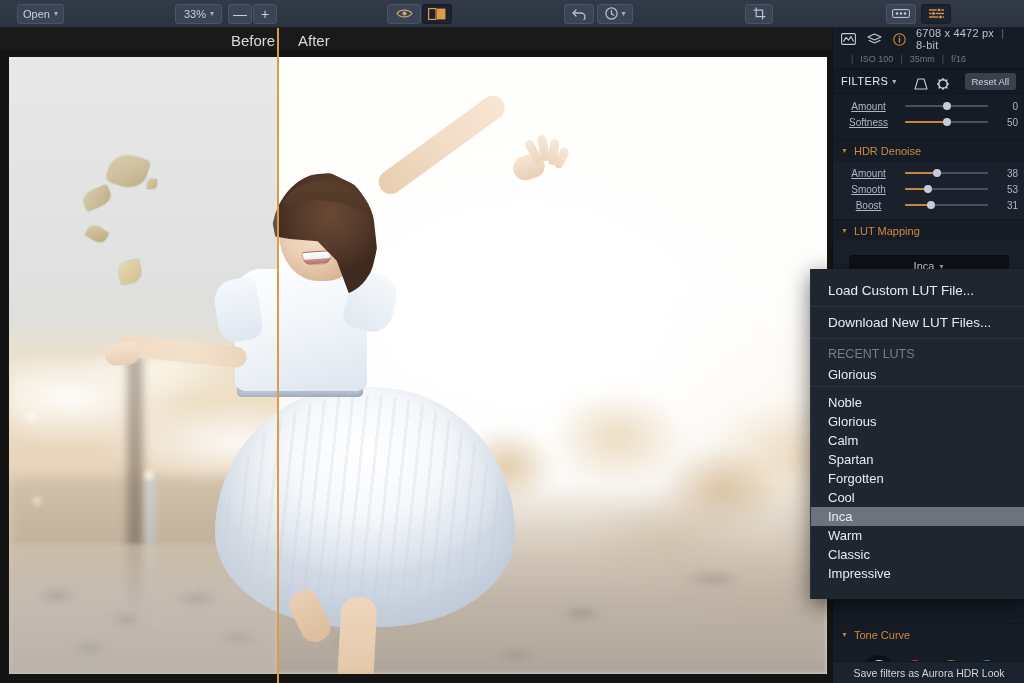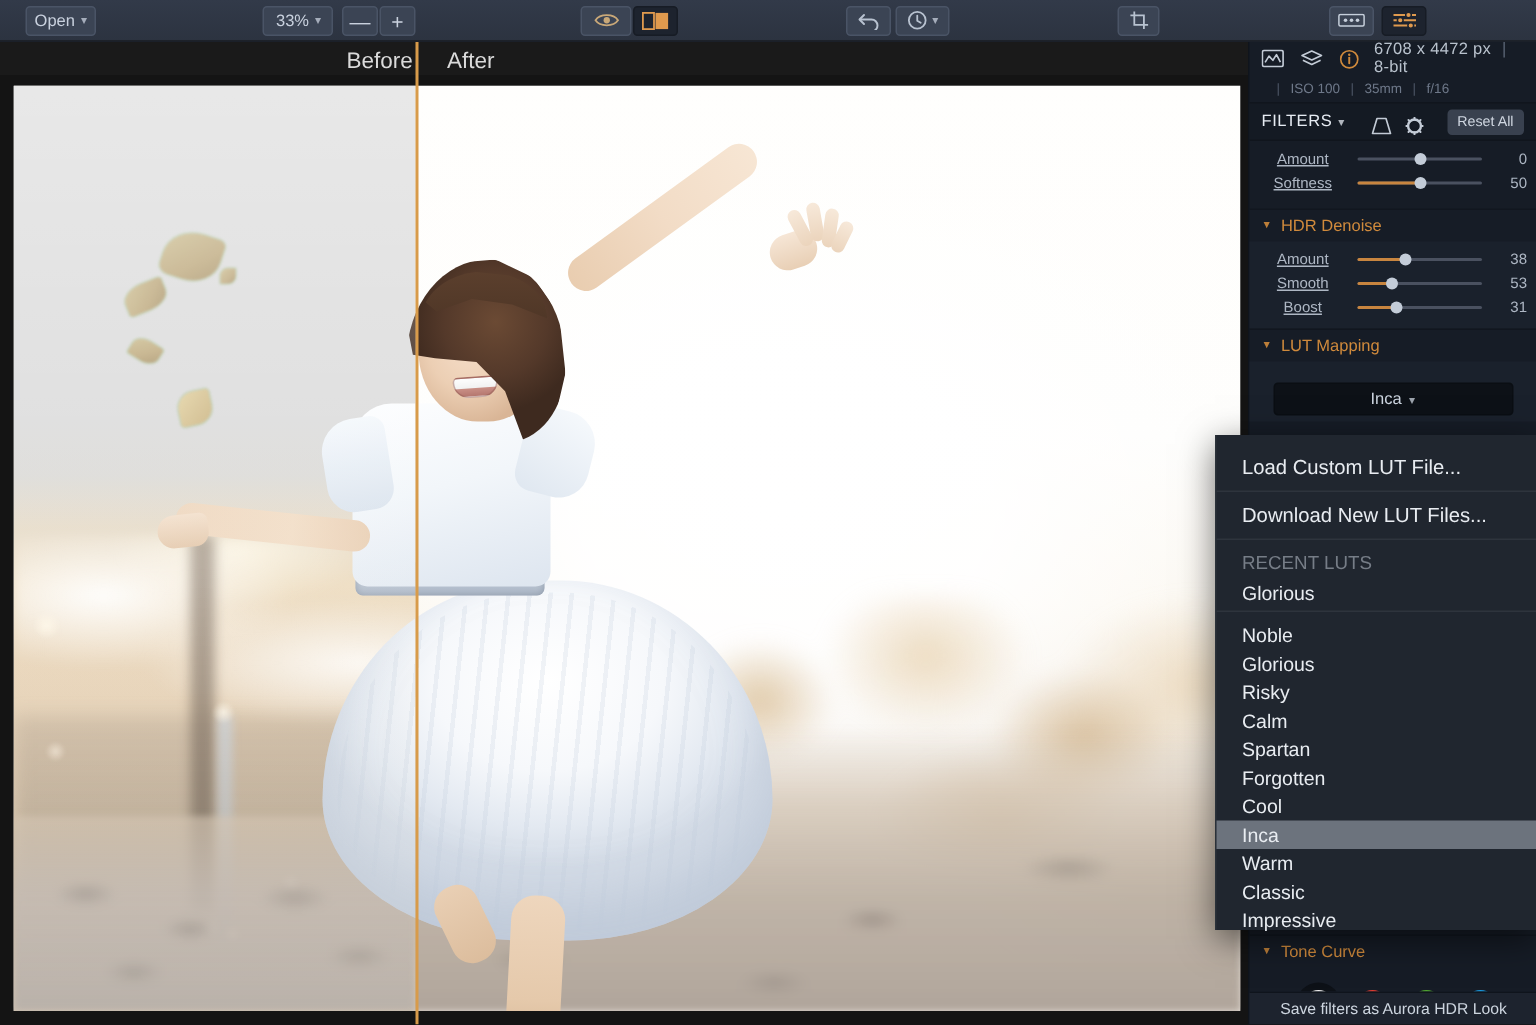--- a/index.html
+++ b/index.html
@@ -367,21 +367,21 @@
 
   .save-look {
     position: absolute; left: 0; bottom: 0; width: 192px; height: 22px;
     background: #1d232e; color: #cdd5df; font-size: 10.5px;
     display: flex; align-items: center; justify-content: center;
     border-top: 1px solid #0f141c;
   }
 
   
   .dropdown {
-    position: absolute; left: 810px; top: 290px; width: 214px; height: 330px;
+    position: absolute; left: 810px; top: 269px; width: 214px; height: 330px;
     background: #20262f; z-index: 40;
     border-left: 1px solid #2a3139;
     box-shadow: 0 6px 22px rgba(0,0,0,.55);
   }
   .dd-item {
     height: 19px; display: flex; align-items: center;
     padding-left: 17px; color: #e8ecf1; font-size: 13px;
   }
   .dd-item.big { height: 31px; font-size: 13.5px; }
   .dd-item.selected { background: #6c737d; }
@@ -705,21 +705,20 @@
     <div class="dd-item big">Load Custom LUT File...</div>
     <div class="dd-sep"></div>
     <div class="dd-item big">Download New LUT Files...</div>
     <div class="dd-sep"></div>
     <div class="dd-header">RECENT LUTS</div>
     <div class="dd-item" style="height:23px;">Glorious</div>
     <div class="dd-sep"></div>
     <div class="dd-pad"></div>
     <div class="dd-item">Noble</div>
     <div class="dd-item">Glorious</div>
-    <div class="dd-item">Risky</div>
     <div class="dd-item">Calm</div>
     <div class="dd-item">Spartan</div>
     <div class="dd-item">Forgotten</div>
     <div class="dd-item">Cool</div>
     <div class="dd-item selected">Inca</div>
     <div class="dd-item">Warm</div>
     <div class="dd-item">Classic</div>
     <div class="dd-item">Impressive</div>
   </div>
 

